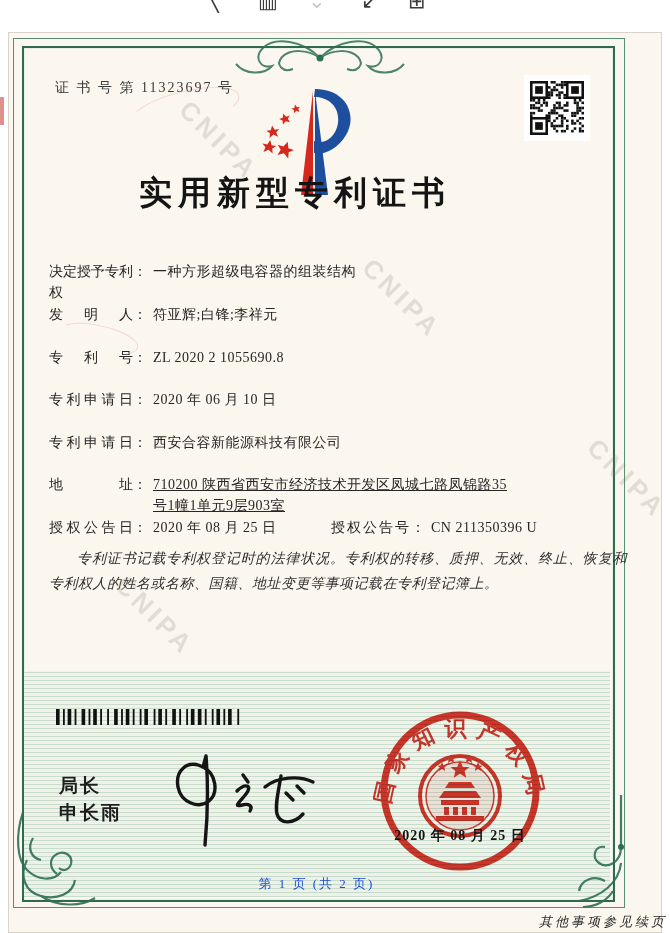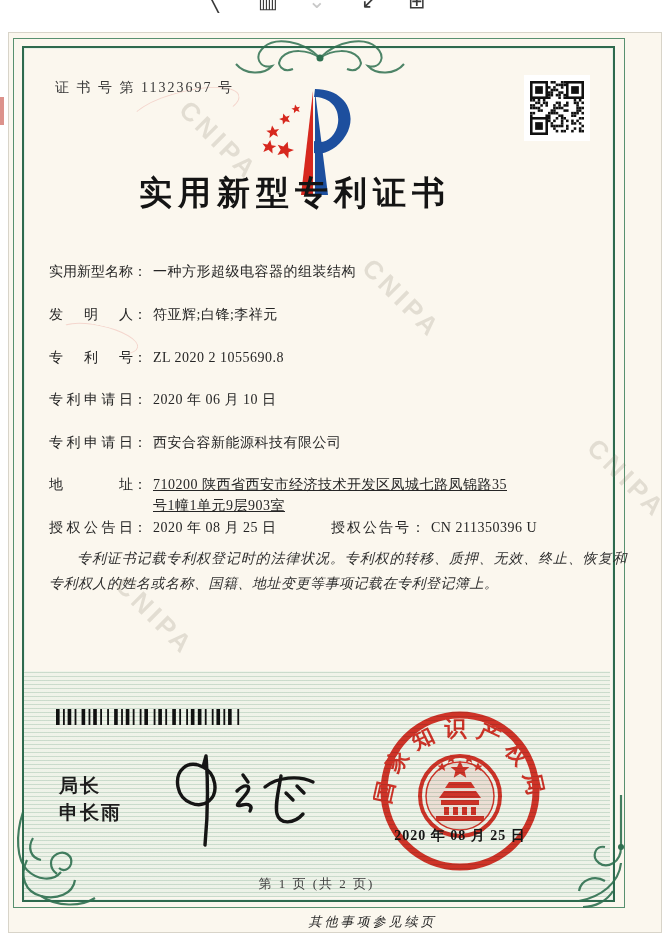--- a/index.html
+++ b/index.html
@@ -44,22 +44,22 @@
   .paras p{margin:0;text-indent:2em;}
   
   .barcode{position:absolute;left:47px;top:676px;z-index:6;}
   .signer{position:absolute;left:50px;font-family:"Liberation Sans","DejaVu Sans",sans-serif;
           font-weight:600;font-size:19px;color:#1d1d1d;letter-spacing:2px;z-index:6;}
   .signature{position:absolute;left:158px;top:718px;z-index:7;}
   .seal{position:absolute;left:364px;top:671px;z-index:6;opacity:.95;mix-blend-mode:multiply;}
   .seal-date{position:absolute;left:376px;top:794px;width:150px;text-align:center;font-size:14px;
              font-weight:700;color:#141414;letter-spacing:1px;z-index:8;}
   .footer-page{position:absolute;left:13px;top:842px;width:589px;text-align:center;font-size:13px;
-               letter-spacing:2px;color:#404040;z-index:6;}
-  .footer-note{position:absolute;left:69px;top:880px;width:589px;text-align:center;font-size:13px;
+               letter-spacing:2px;color:#1d4ed8;z-index:6;}
+  .footer-note{position:absolute;left:69px;top:880px;width:589px;text-align:right;font-size:13px;
                font-style:italic;letter-spacing:3px;color:#2b2b2b;}
   .orn{position:absolute;z-index:4;}
 </style>
 </head>
 <body>
 
 <div class="stage">
 
   <div class="toolbar">
     <span class="tico" style="left:206px">╲</span>
@@ -262,21 +262,21 @@
           <rect x="41.142857142857146" y="5.142857142857143" width="7.714285714285715" height="7.714285714285715" fill="#111"></rect>
           <rect x="0" y="36" width="18" height="18" fill="#111"></rect>
           <rect x="2.5714285714285716" y="38.57142857142858" width="12.857142857142858" height="12.857142857142858" fill="#fff"></rect>
           <rect x="5.142857142857143" y="41.142857142857146" width="7.714285714285715" height="7.714285714285715" fill="#111"></rect>
         </svg>
       </div>
 
     <div class="title">实用新型专利证书</div>
 
     <div class="row" style="top:228px">
-      <span class="lbl">实用新型名称</span><span class="colon">：</span><span class="val">一种方形超级电容器的组装结构</span>
+      <span class="lbl">决定授予专利权</span><span class="colon">：</span><span class="val">一种方形超级电容器的组装结构</span>
     </div>
     <div class="row" style="top:271px">
       <span class="lbl">发明人</span><span class="colon">：</span><span class="val">符亚辉;白锋;李祥元</span>
     </div>
     <div class="row" style="top:314px">
       <span class="lbl">专利号</span><span class="colon">：</span><span class="val">ZL 2020 2 1055690.8</span>
     </div>
     <div class="row" style="top:356px">
       <span class="lbl">专利申请日</span><span class="colon">：</span><span class="val">2020 年 06 月 10 日</span>
     </div>

